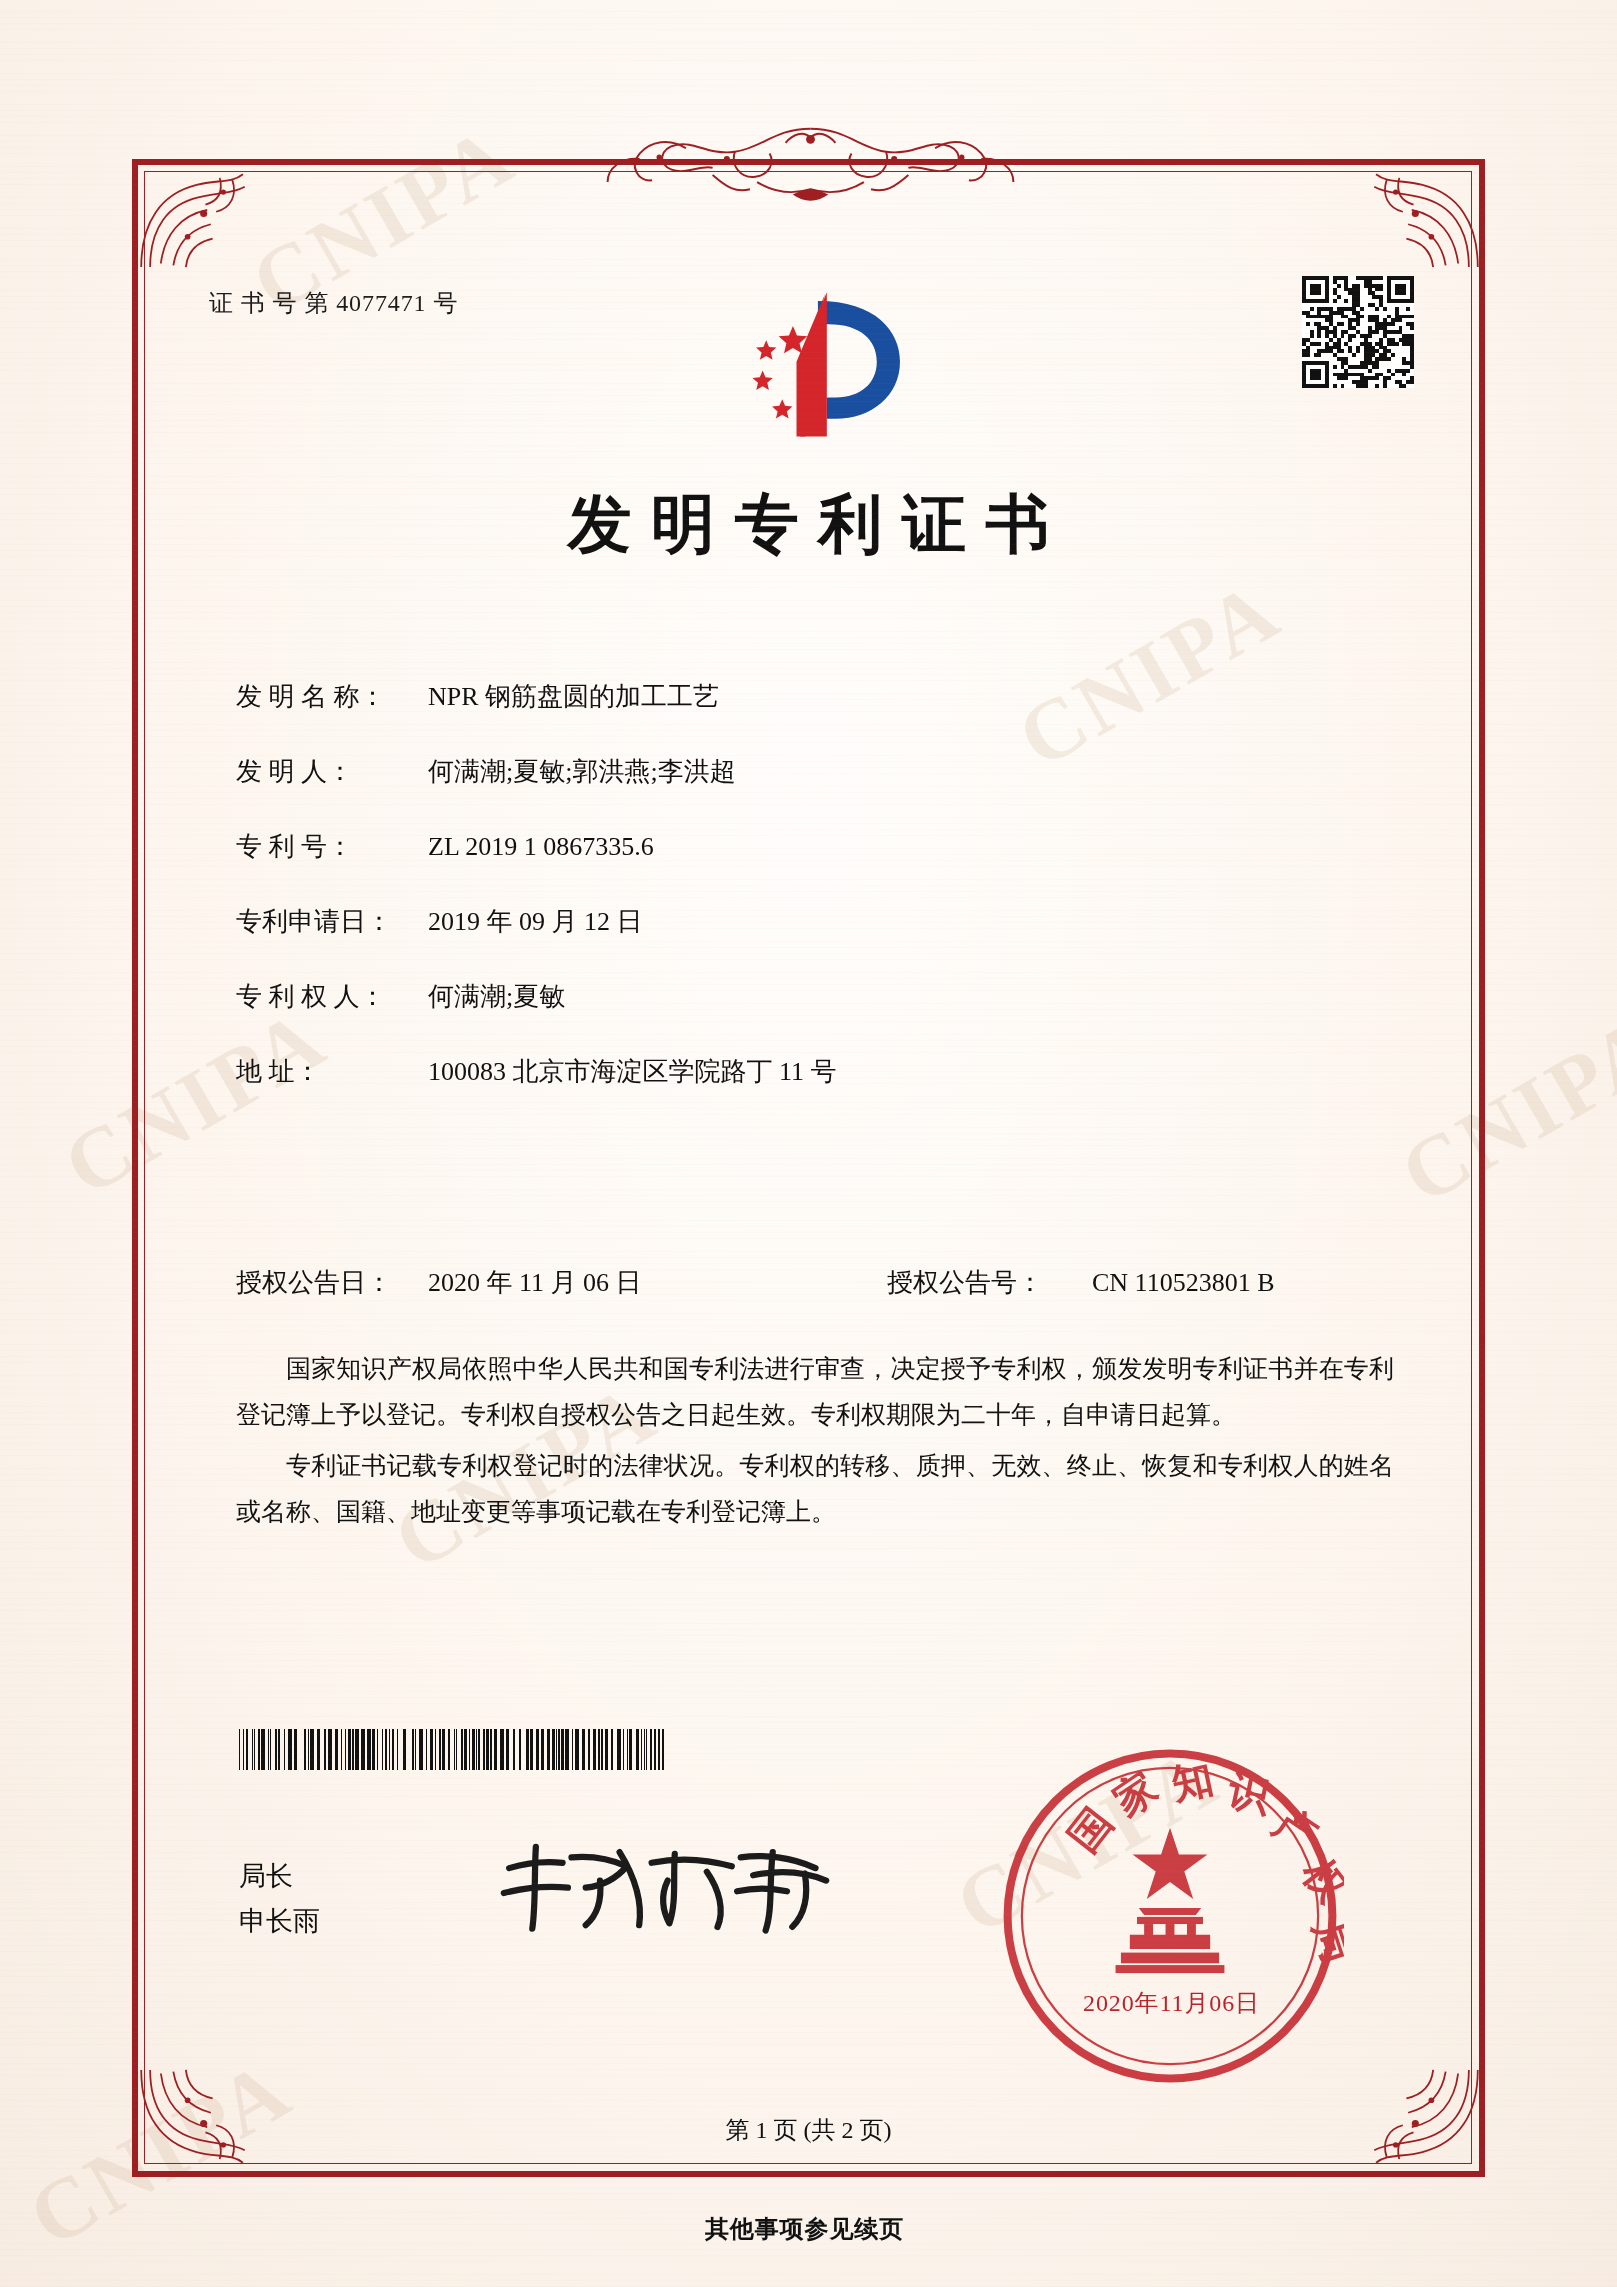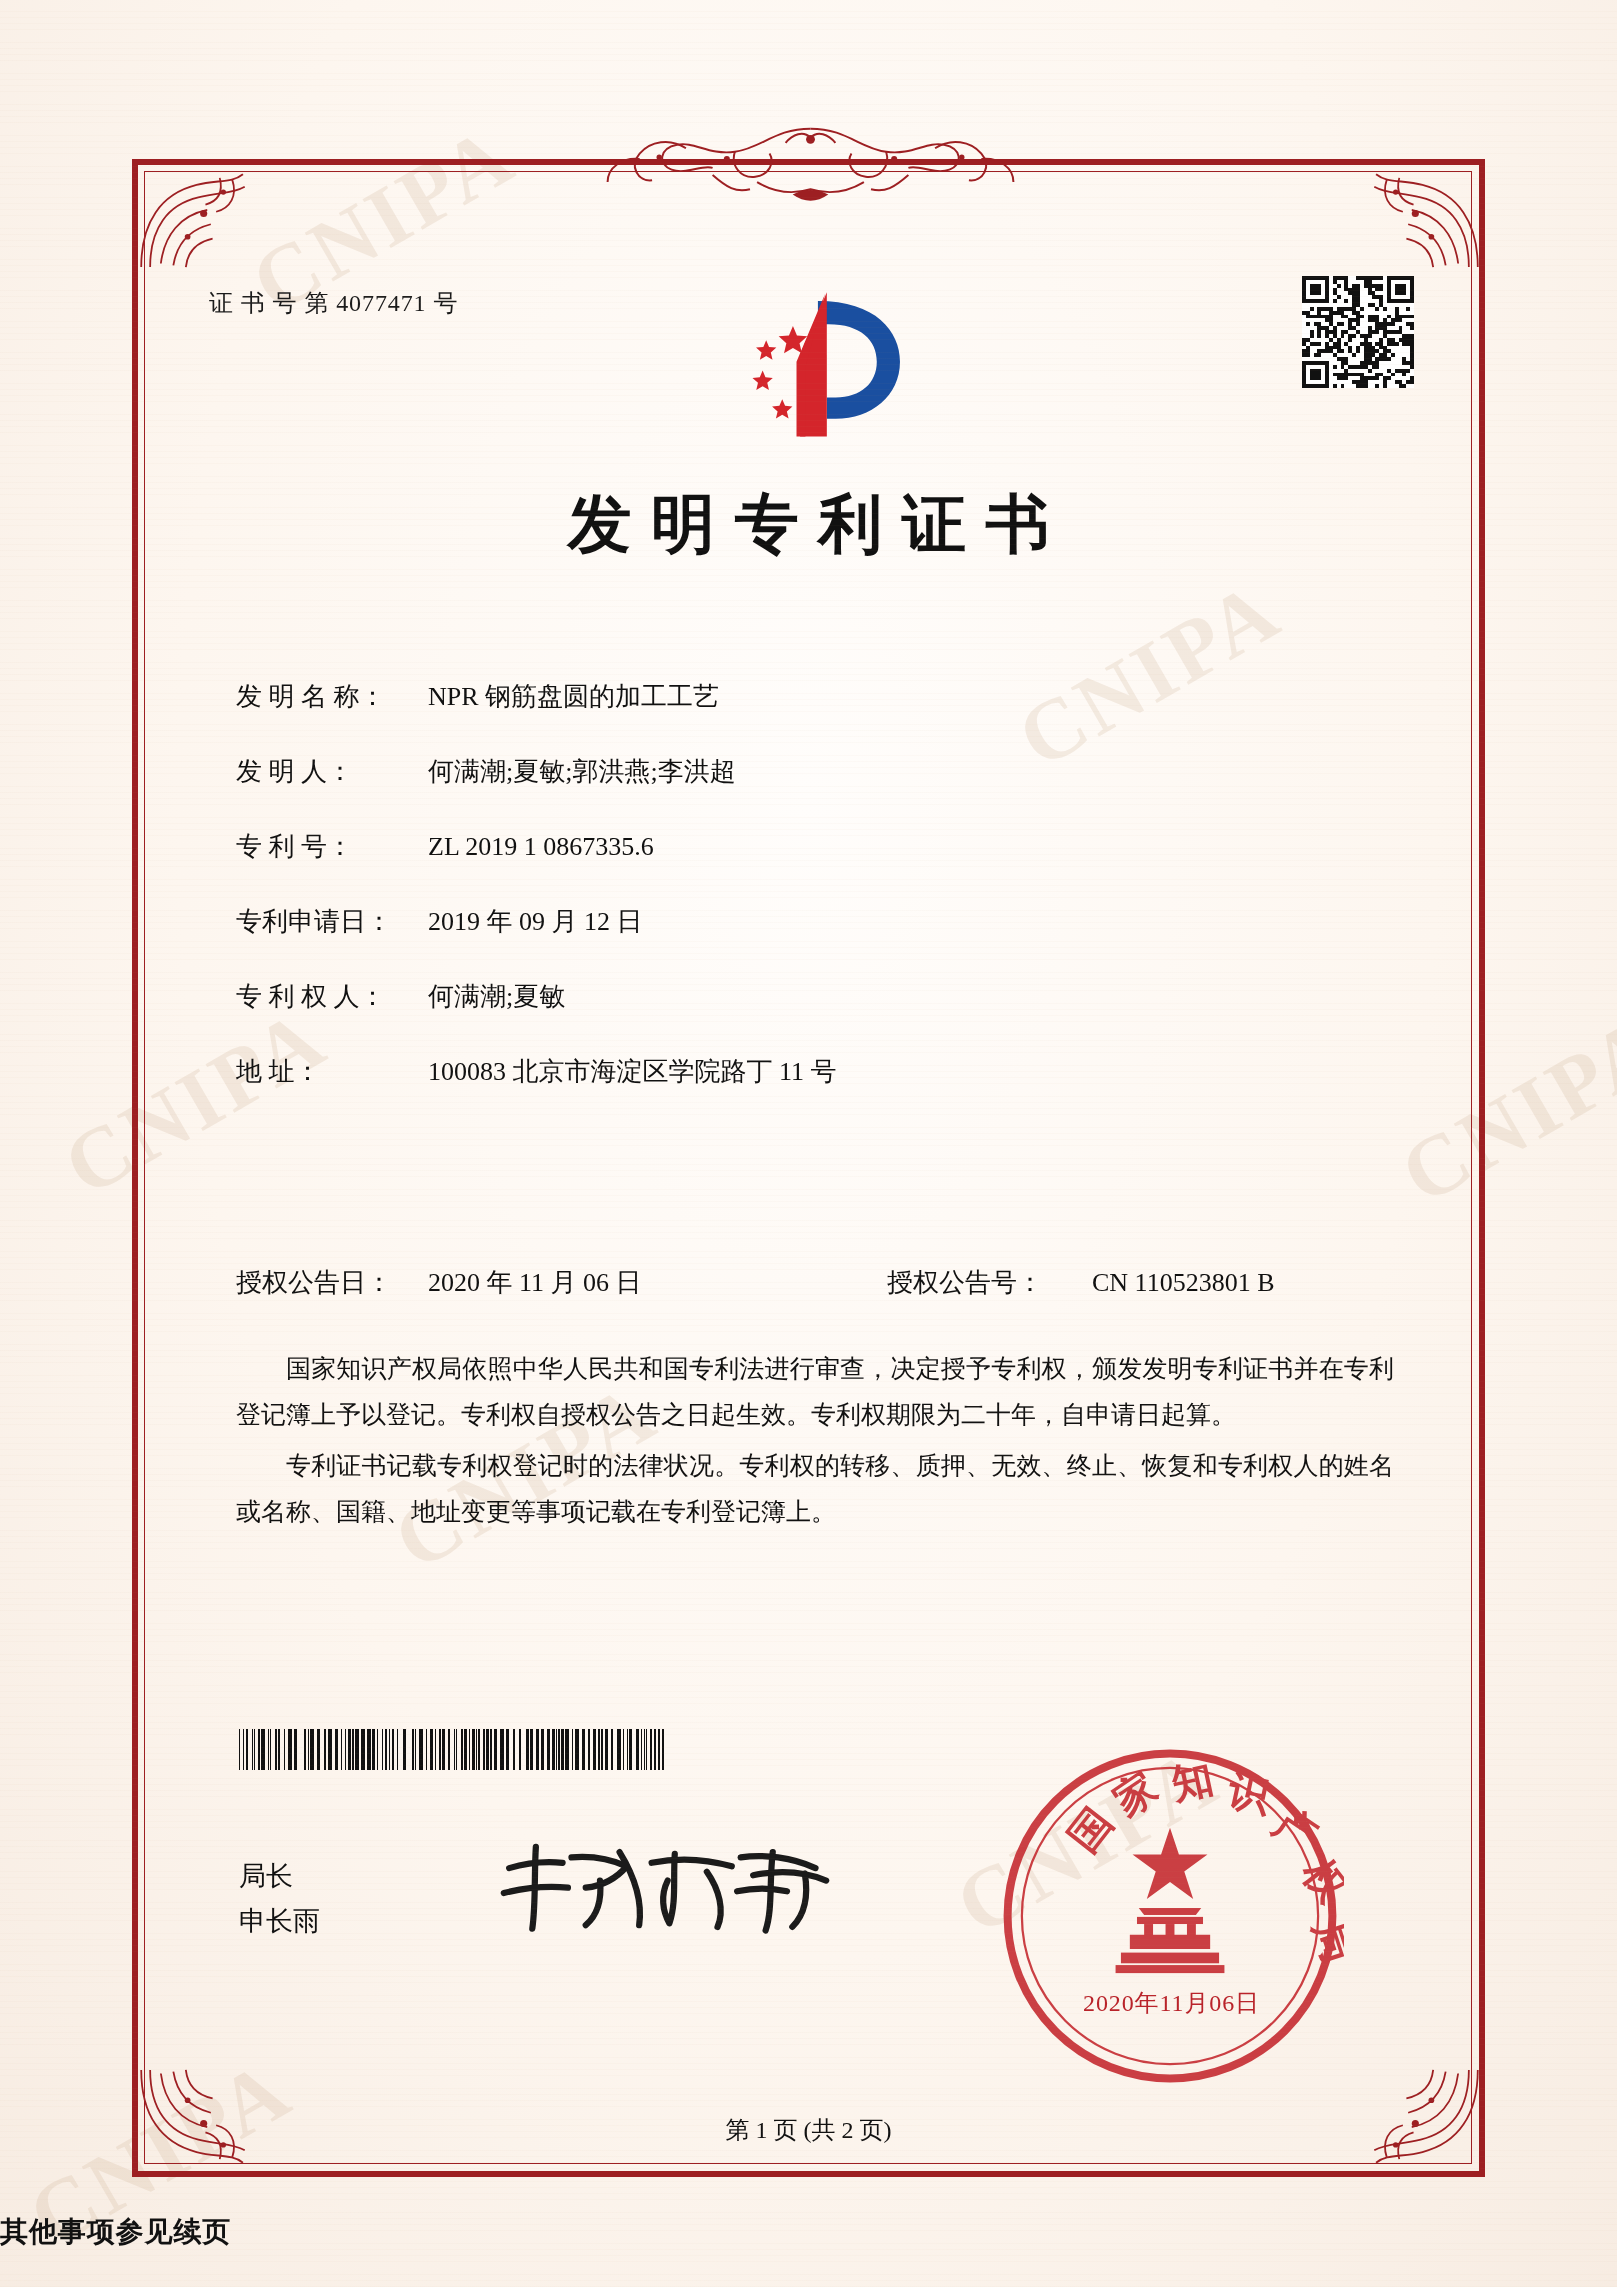--- a/index.html
+++ b/index.html
@@ -197,21 +197,22 @@
     position: absolute;
     left: 0; right: 0; top: 2114px;
     text-align: center;
     font-size: 24px;
     color: #111;
   }
 
   .footer-note {
     position: absolute;
     left: 0; right: 8px; top: 2213px;
-    font-size: 28px;
+    text-align: center;
+    font-size: 24px;
     font-weight: 700;
     color: #111;
     letter-spacing: 0.9px;
   }
 </style>
 </head>
 <body>
 
 <div class="page">
 

